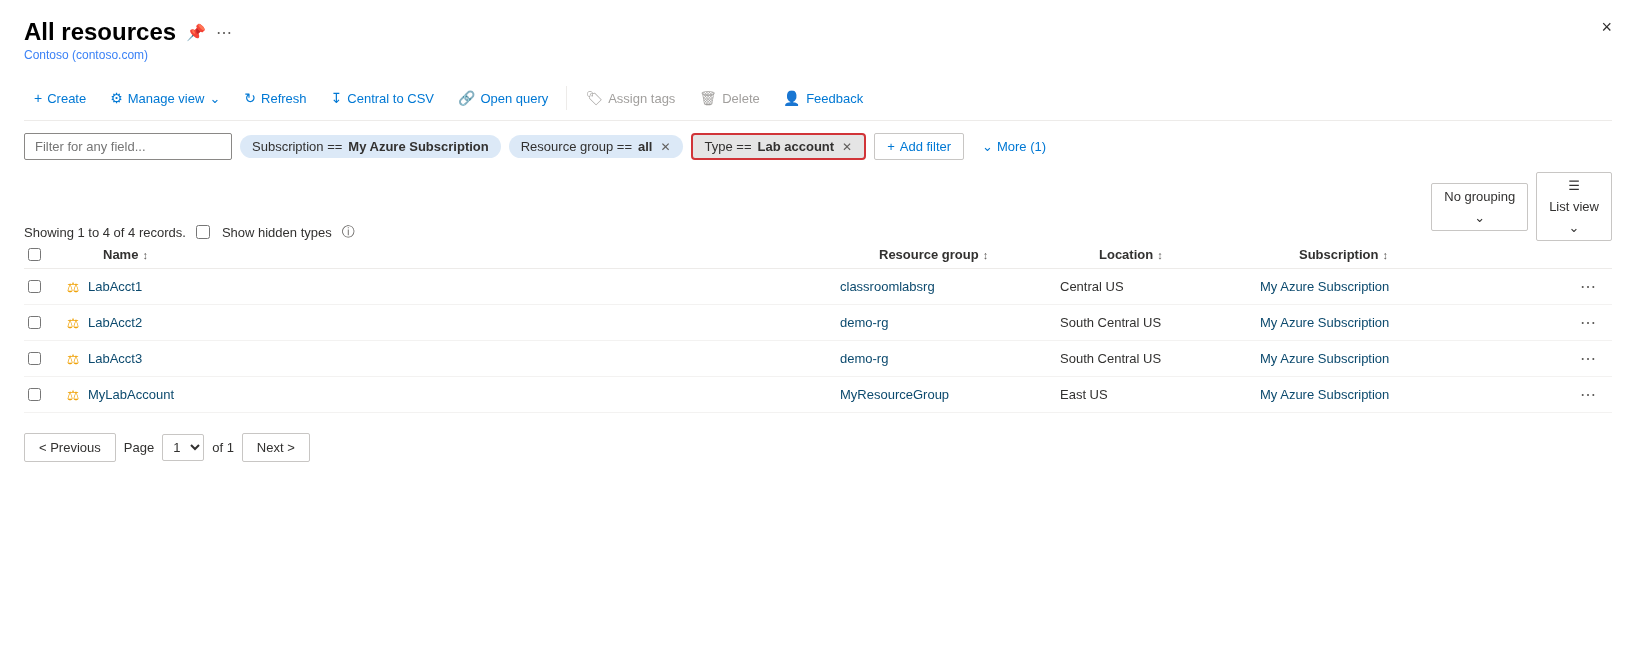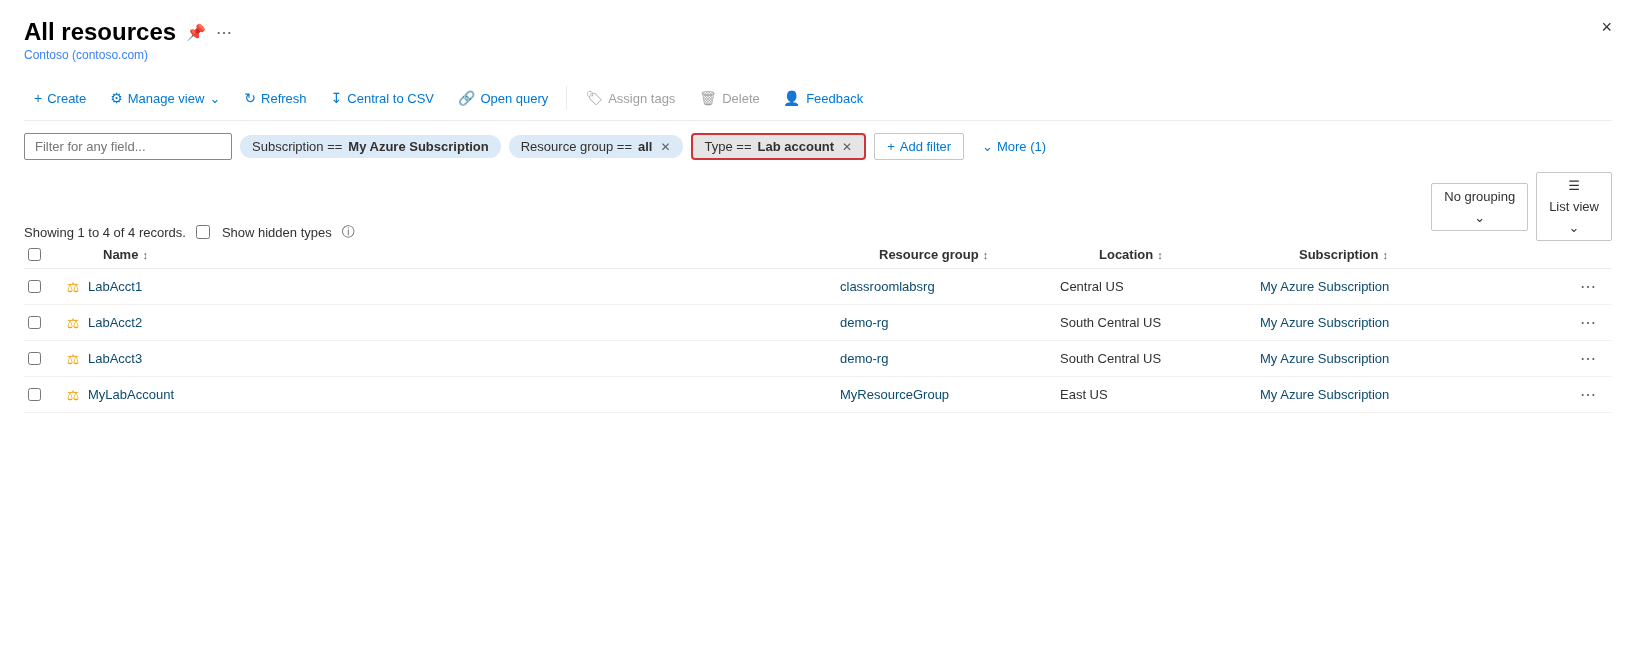--- a/index.html
+++ b/index.html
@@ -489,13 +489,22 @@
       <div class="td">
         <span>East US</span>
       </div>
       <div class="td">
         <a class="link">My Azure Subscription</a>
       </div>
       <div class="td row-actions">⋯</div>
     </div>
   </div>
 
+  <div class="pagination">
+    <button class="page-btn">&lt; Previous</button>
+    <span class="page-label">Page</span>
+    <select class="page-select">
+      <option>1</option>
+    </select>
+    <span class="page-label">of 1</span>
+    <button class="page-btn">Next &gt;</button>
+  </div>
 </div>
 
 </body></html>

